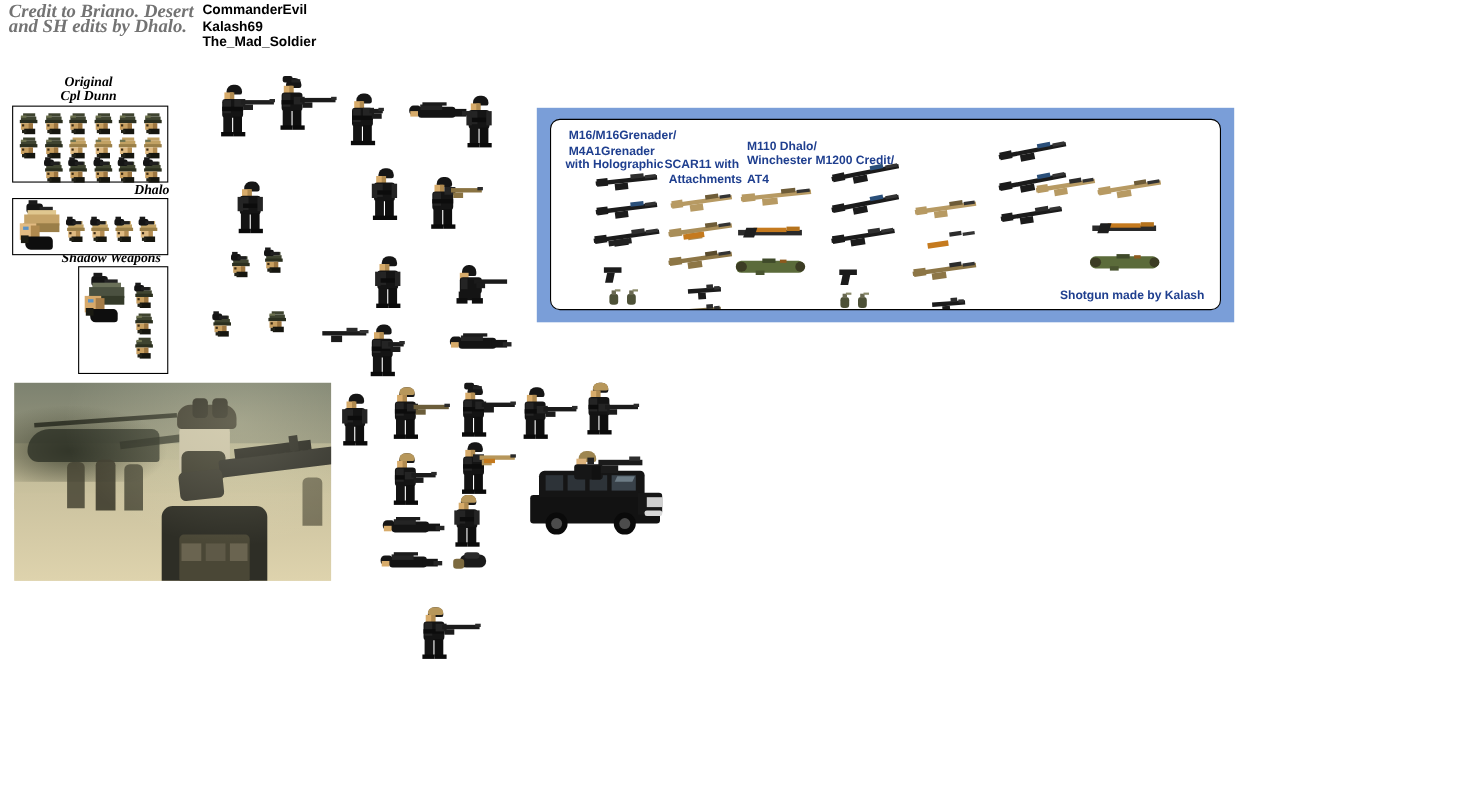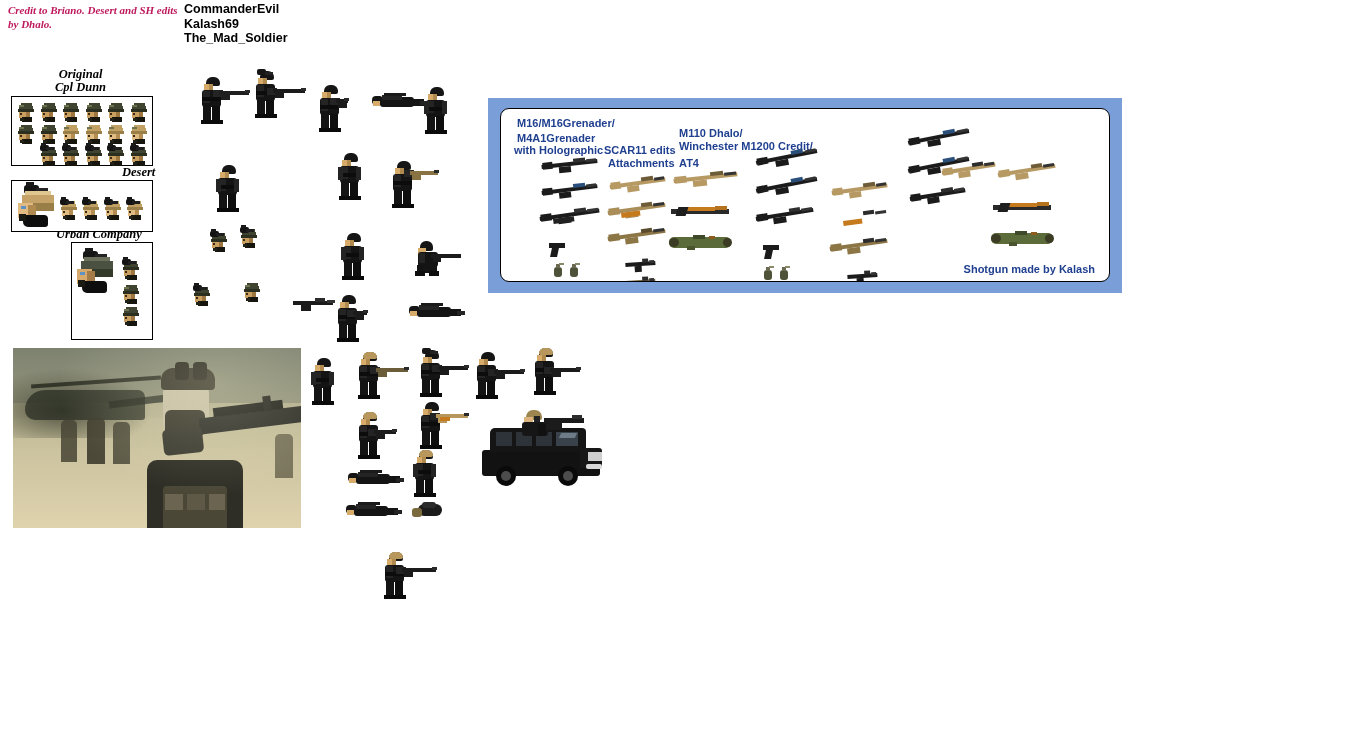--- a/index.html
+++ b/index.html
@@ -12,21 +12,21 @@
     overflow:hidden;
     image-rendering: pixelated;
   }
   .abs { position:absolute; }
 
   
   #credit-left {
     left:8px; top:3px; width:175px;
     font-family:"Liberation Serif", serif;
     font-style:italic; font-weight:bold;
-    font-size:11px; line-height:14px; color:#be185d;
+    font-size:17px; line-height:14px; color:#737373;
   }
   #credit-right {
     left:184px; top:2px; width:170px;
     font-size:12.5px; line-height:14.5px; font-weight:bold; color:#000;
   }
 
   
   .sheet-label {
     font-family:"Liberation Serif", serif;
     font-style:italic; font-weight:bold;
@@ -77,22 +77,22 @@
 <div class="abs" id="credit-left">Credit to Briano. Desert and SH edits by Dhalo.</div>
 <div class="abs" id="credit-right">
   <div>CommanderEvil</div>
   <div>Kalash69</div>
   <div>The_Mad_Soldier</div>
 </div>
 
 <div class="abs sheet-label" style="left:55px; top:68px; text-align:center; white-space:pre-line;">Original
 Cpl Dunn</div>
 <div class="abs sheet-label" style="left:120px; top:97px;">Urban</div>
-<div class="abs sheet-label" style="left:122px; top:166px;">Desert</div>
-<div class="abs sheet-label" style="left:56px; top:228px;">Urban Company</div>
+<div class="abs sheet-label" style="left:122px; top:166px;">Dhalo</div>
+<div class="abs sheet-label" style="left:56px; top:228px;">Shadow Weapons</div>
 
 <div class="abs sprite-box" id="head-grid-box" style="left:11px; top:96px; width:142px; height:70px;">
   <div style="position:relative; width:100%; height:100%;">
       <div class="sol" style="left: 5px; top: 6px;">
         <i style="left: 4px; top: 0px; width: 11px; height: 3px; background: rgb(63, 68, 48);"></i>
         <i style="left: 2px; top: 3px; width: 14px; height: 4px; background: rgb(63, 68, 48);"></i>
         <i style="left: 1px; top: 6px; width: 16px; height: 3px; background: rgb(43, 47, 31);"></i>
         <i style="left: 2px; top: 2px; width: 5px; height: 2px; background: rgb(110, 115, 80);"></i>
         <i style="left: 2px; top: 9px; width: 10px; height: 6px; background: rgb(201, 160, 96);"></i>
         <i style="left: 9px; top: 9px; width: 4px; height: 6px; background: rgb(157, 118, 64);"></i>
@@ -848,21 +848,21 @@
       <i style="left: 62px; top: 22px; width: 8px; height: 12px; background: rgb(17, 17, 17);"></i>
     </div>
   </div>
 
 <div class="abs" id="weapons-panel">
   <div id="weapons-inner">
     <div class="wlabel" style="left:16px; top:8px;">M16/M16Grenader/</div>
     <div class="wlabel" style="left:16px; top:23px;">M4A1Grenader</div>
     <div class="wlabel" style="left:13px; top:35px;">with Holographic</div>
 
-    <div class="wlabel" style="left:103px; top:35px;">SCAR11 edits</div>
+    <div class="wlabel" style="left:103px; top:35px;">SCAR11 with</div>
     <div class="wlabel" style="left:107px; top:48px;">Attachments</div>
 
     <div class="wlabel" style="left:178px; top:18px;">M110 Dhalo/</div>
     <div class="wlabel" style="left:178px; top:31px;">Winchester M1200 Credit/</div>
     <div class="wlabel" style="left:178px; top:48px;">AT4</div>
 
     <div id="weapon-art" style="position:absolute; inset:0;">
         <div class="sol" style="left: 40px; top: 52px; transform: rotate(-6deg); transform-origin: 0px 50%;">
           <i style="left: 0px; top: 4px; width: 56px; height: 4px; background: rgb(27, 27, 27);"></i>
           <i style="left: 16.8px; top: 8px; width: 12.32px; height: 6px; background: rgb(27, 27, 27);"></i>

